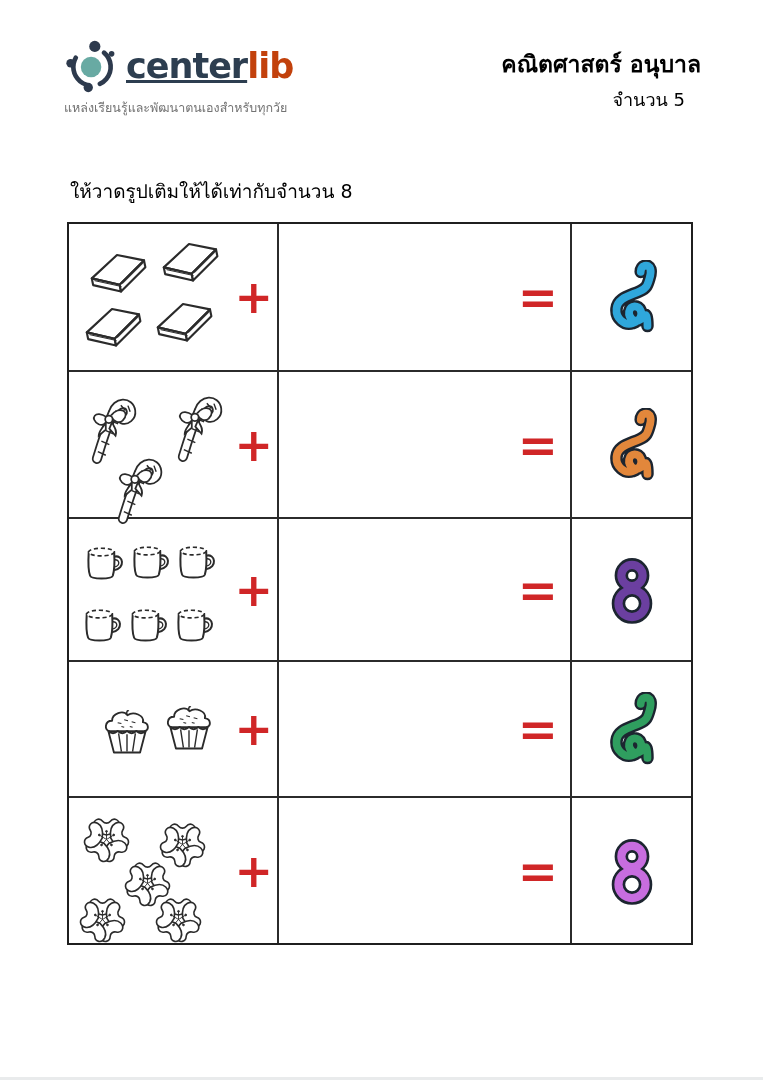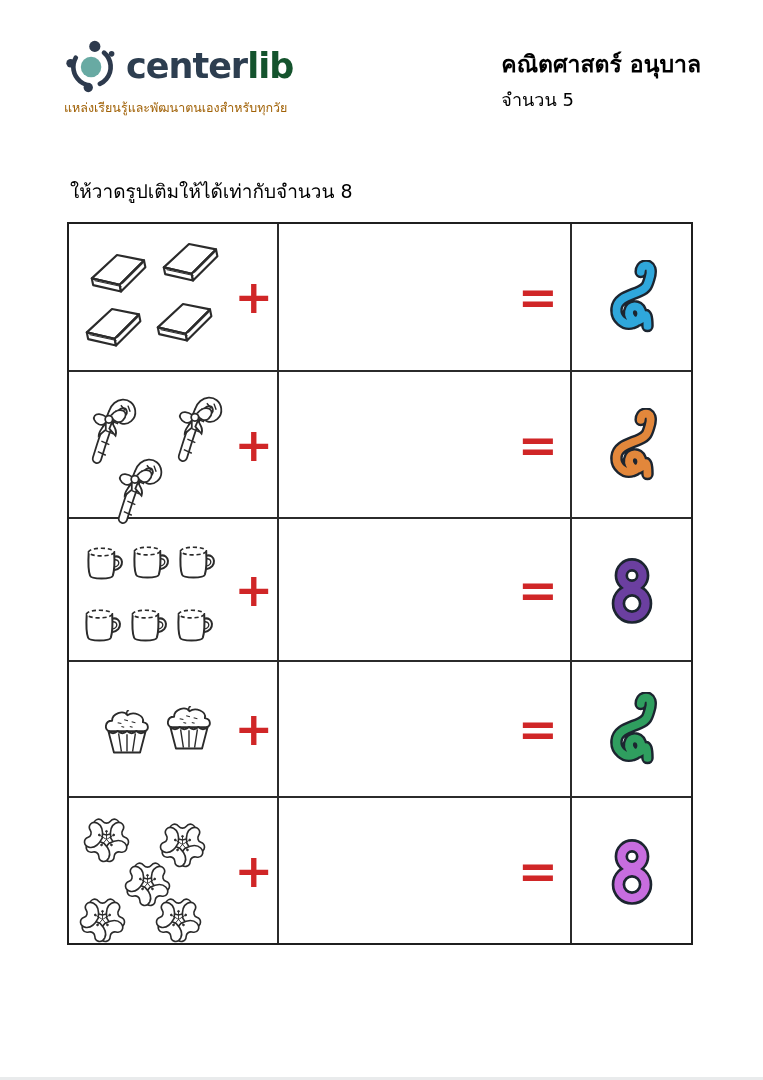--- a/index.html
+++ b/index.html
@@ -5,24 +5,24 @@
   html,body{margin:0;padding:0;background:#ffffff;}
   .page{
     position:relative;width:763px;height:1080px;background:#ffffff;overflow:hidden;
     font-family:"DejaVu Sans","Liberation Sans",sans-serif;color:#111;
   }
   
   .logo{position:absolute;left:64px;top:38px;width:280px;}
   .logo-row{display:flex;align-items:center;gap:6px;}
   .logo-icon{width:56px;height:56px;flex:0 0 auto;}
   .brand{font-size:35px;font-weight:bold;letter-spacing:-1px;line-height:1;}
-  .brand-a{color:#2d3e50;}
-  .brand-b{color:#14532d;}
-  .tagline{margin-top:4px;font-size:12.5px;color:#a16207;white-space:nowrap;}
-  .titleblock{position:absolute;right:62px;top:46px;text-align:left;}
+  .brand-a{color:#2d3e50;text-decoration:underline;}
+  .brand-b{color:#c2410c;}
+  .tagline{margin-top:4px;font-size:12.5px;color:#737373;white-space:nowrap;}
+  .titleblock{position:absolute;right:62px;top:46px;text-align:right;}
   .title{font-size:23px;font-weight:bold;color:#000;white-space:nowrap;}
   .subtitle{font-size:18px;color:#000;margin-top:3px;padding-right:16px;}
   
   .instruction{position:absolute;left:70px;top:176px;font-size:19px;color:#000;white-space:nowrap;text-align:right;}
   
   .wtable{position:absolute;left:67px;top:222px;border:2px solid #1f1f1f;background:#fff;}
   .wrow{display:flex;}
   .wrow + .wrow{border-top:2px solid #2b2b2b;}
   .wrow:nth-child(1){height:146px;}
   .wrow:nth-child(2){height:145px;}

